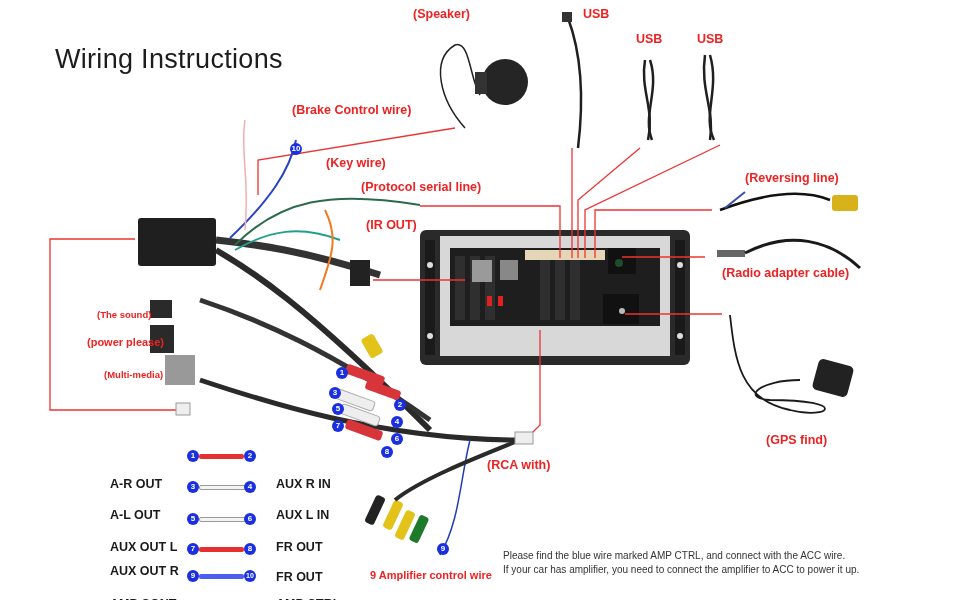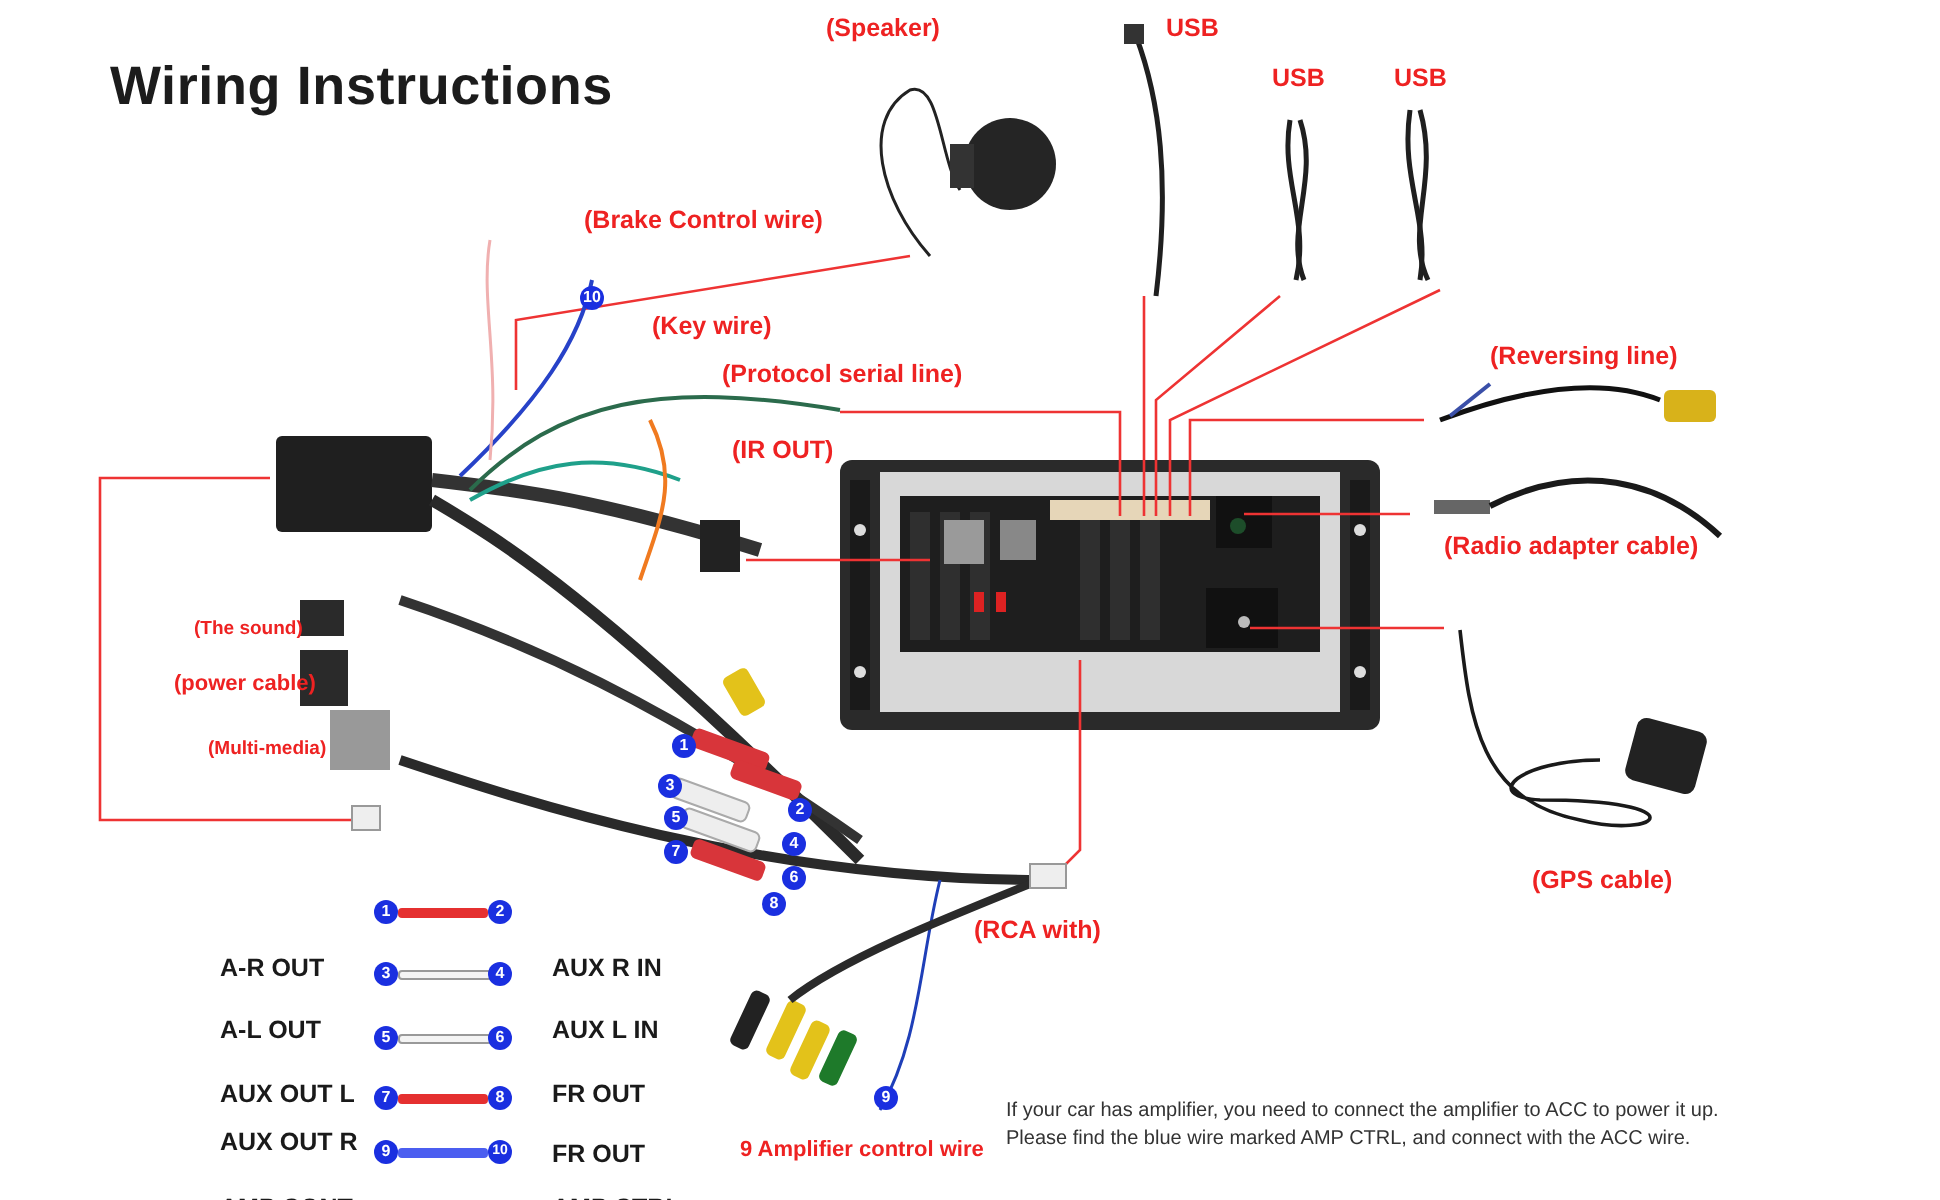--- a/index.html
+++ b/index.html
@@ -1,18 +1,18 @@
 <!DOCTYPE html>
 <html><head>
 <meta charset="utf-8">
 <style>
   html,body{margin:0;padding:0;background:#ffffff;}
   body{width:970px;height:600px;position:relative;overflow:hidden;font-family:"Liberation Sans",sans-serif;}
   .abs{position:absolute;}
-  .title{left:55px;top:28px;font-size:27px;font-weight:bold;color:#1c1c1c;letter-spacing:0.3px;}
+  .title{left:55px;top:44px;font-size:27px;font-weight:normal;color:#1c1c1c;letter-spacing:0.3px;}
   .lbl{position:absolute;color:#ee2222;font-weight:bold;font-size:12.5px;white-space:nowrap;}
   .lbl.sm{font-size:9.5px;}
   .lbl.md{font-size:11px;}
   .leg{position:absolute;font-weight:bold;font-size:12.5px;color:#1a1a1a;white-space:nowrap;margin-top:28px;}
   .note{position:absolute;left:503px;top:549px;font-size:10px;color:#333;line-height:13.5px;}
   svg{position:absolute;left:0;top:0;}
   .badge{position:absolute;width:12px;height:12px;border-radius:50%;background:#1a2fe0;color:#fff;font-size:8px;font-weight:bold;text-align:center;line-height:12px;}
   .cable{position:absolute;height:5px;border-radius:2px;}
 </style>
 </head>
@@ -136,24 +136,24 @@
 <div class="lbl" style="left:413px;top:7px;">(Speaker)</div>
 <div class="lbl" style="left:583px;top:7px;">USB</div>
 <div class="lbl" style="left:636px;top:32px;">USB</div>
 <div class="lbl" style="left:697px;top:32px;">USB</div>
 <div class="lbl" style="left:248px;top:103px;margin-left:44px;">(Brake Control wire)</div>
 <div class="lbl" style="left:326px;top:156px;">(Key wire)</div>
 <div class="lbl" style="left:361px;top:180px;">(Protocol serial line)</div>
 <div class="lbl" style="left:366px;top:218px;">(IR OUT)</div>
 <div class="lbl" style="left:745px;top:171px;">(Reversing line)</div>
 <div class="lbl" style="left:722px;top:266px;">(Radio adapter cable)</div>
-<div class="lbl" style="left:766px;top:433px;">(GPS cable)</div>
+<div class="lbl" style="left:766px;top:433px;">(GPS find)</div>
 <div class="lbl" style="left:487px;top:458px;">(RCA with)</div>
 <div class="lbl sm" style="left:97px;top:309px;">(The sound)</div>
-<div class="lbl md" style="left:87px;top:336px;">(power cable)</div>
+<div class="lbl md" style="left:87px;top:336px;">(power please)</div>
 <div class="lbl sm" style="left:104px;top:369px;">(Multi-media)</div>
 <div class="lbl md" style="left:370px;top:569px;">9 Amplifier control wire</div>
 
 <div class="badge" style="left:290px;top:143px;">10</div>
 <div class="badge" style="left:336px;top:367px;">1</div>
 <div class="badge" style="left:394px;top:399px;">2</div>
 <div class="badge" style="left:329px;top:387px;">3</div>
 <div class="badge" style="left:391px;top:416px;">4</div>
 <div class="badge" style="left:332px;top:403px;">5</div>
 <div class="badge" style="left:391px;top:433px;">6</div>
@@ -193,15 +193,15 @@
   <div>
     <div class="leg" style="left:110px;top:569px;">AMP CONT</div>
     <div class="badge" style="left:187px;top:570px;">9</div>
     <div class="cable" style="left:199px;top:574px;width:45px;background:#4b5ef0;"></div>
     <div class="badge" style="left:244px;top:570px;font-size:7px;">10</div>
     <div class="leg" style="left:276px;top:569px;">AMP CTRL</div>
   </div>
 </div>
 
 <div class="note">
+  <div>Please find the blue wire marked AMP CTRL, and connect with the ACC wire.</div>
   <div>If your car has amplifier, you need to connect the amplifier to ACC to power it up.</div>
-  <div>Please find the blue wire marked AMP CTRL, and connect with the ACC wire.</div>
 </div>
 
 </body></html>

